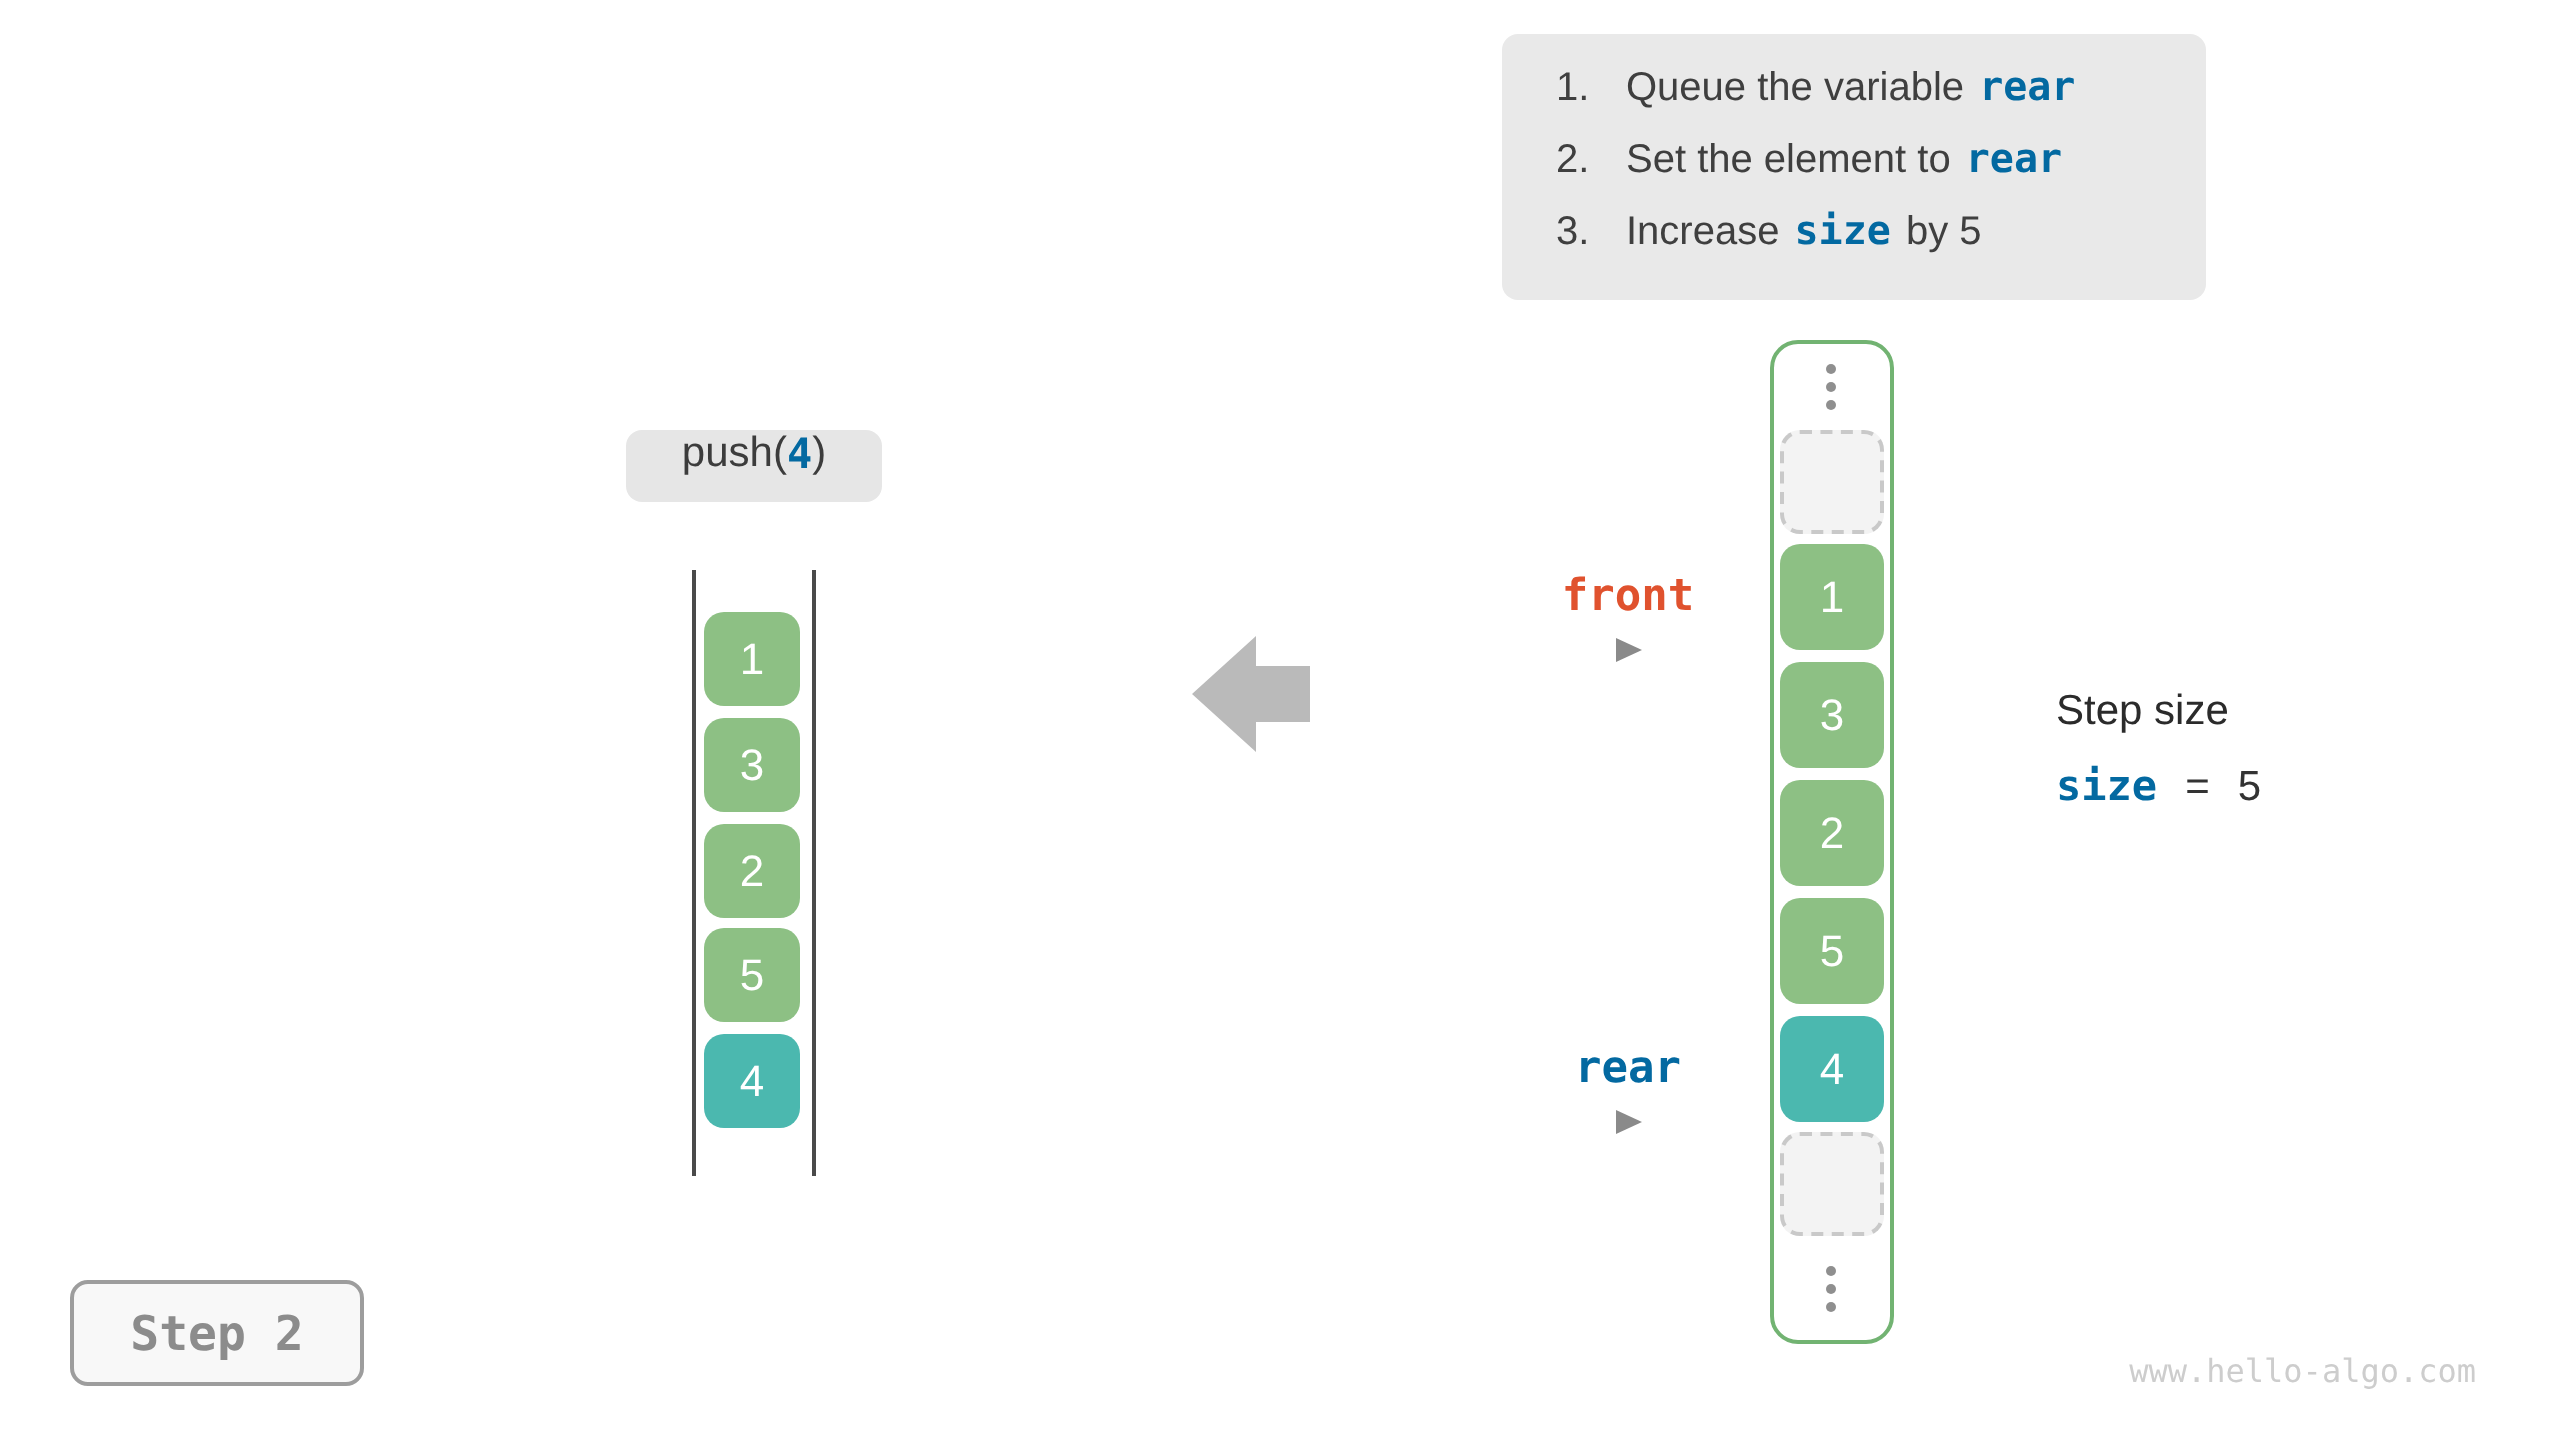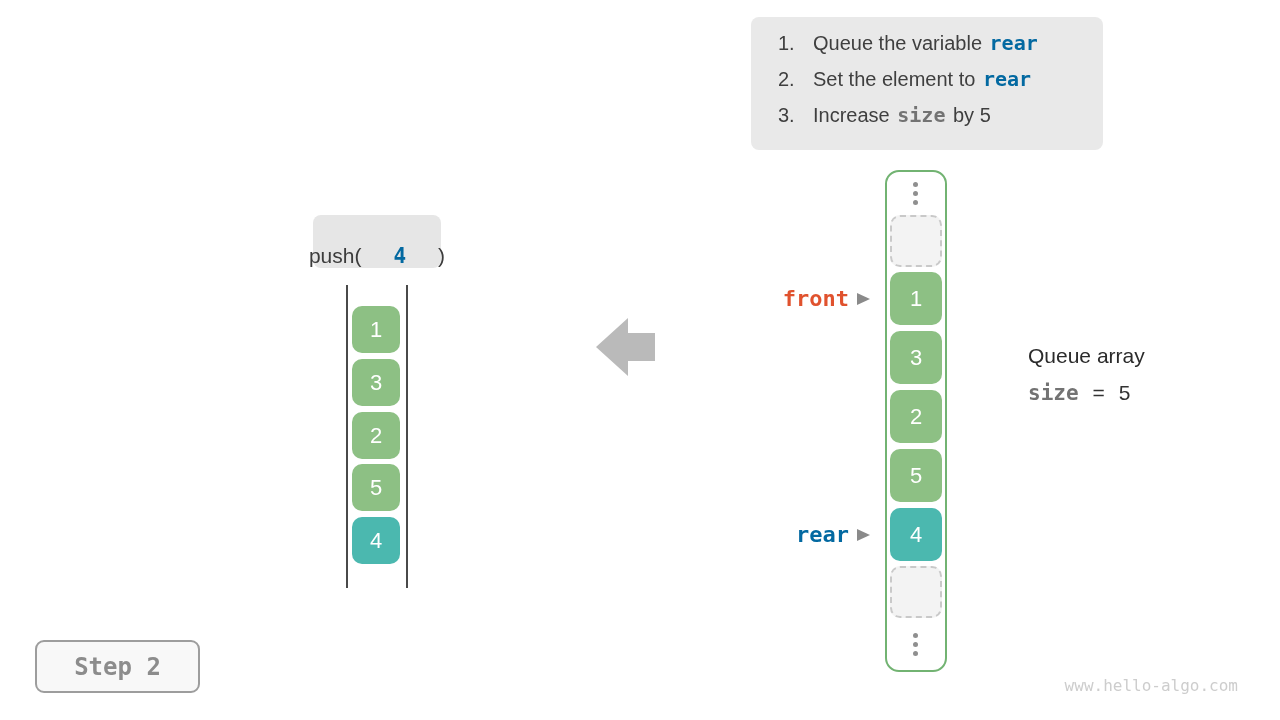--- a/index.html
+++ b/index.html
@@ -2,39 +2,39 @@
 <html><head>
 <meta charset="utf-8">
 <style>
   html,body{margin:0;padding:0;background:#ffffff;}
   .canvas{
     position:relative;width:1280px;height:720px;background:#ffffff;overflow:hidden;
     font-family:"Liberation Sans",sans-serif;
   }
   .code{font-family:"DejaVu Sans Mono",monospace;font-weight:bold;}
   .teal{color:#0369a1;}
-  .blue{color:#737373;}
+  .blue{color:#0369a1;}
   .orange{color:#e0522e;}
 
   
   .instr-box{
     position:absolute;left:751px;top:17px;width:352px;height:133px;
     background:#e9e9e9;border-radius:8px;box-sizing:border-box;
     padding:14px 0 0 27px;
   }
   .instr-row{display:flex;align-items:baseline;height:36px;font-size:20px;color:#3f3f3f;}
   .instr-num{width:22px;margin-right:13px;}
   .instr-row .code{font-size:20px;margin:0 2px;}
 
   
   .push-box{
-    position:absolute;left:313px;top:215px;width:128px;height:53px;
+    position:absolute;left:313px;top:215px;width:128px;height:36px;
     background:#e6e6e6;border-radius:8px;
-    display:flex;align-items:flex-end;justify-content:center;
-    font-size:21px;color:#3c3c3c;font-family:"Liberation Sans",sans-serif;gap:32px;
+    display:flex;align-items:flex-start;justify-content:center;
+    font-size:21px;color:#3c3c3c;font-family:"Liberation Sans",sans-serif;
   }
   .push-box .code{font-size:21px;}
 
   
   .rail{position:absolute;top:285px;width:2px;height:303px;background:#4a4a4a;}
   .rail.left{left:346px;}
   .rail.right{left:406px;}
   .cell{
     position:absolute;border-radius:10px;background:#8dc084;color:#ffffff;
     display:flex;align-items:center;justify-content:center;
@@ -58,38 +58,38 @@
   .dashed-cell{
     position:absolute;left:890px;width:52px;height:52px;border-radius:10px;
     border:2px dashed #c9c9c9;background:#f3f3f3;box-sizing:border-box;
   }
   .vdots{position:absolute;left:913px;display:flex;flex-direction:column;gap:4px;}
   .vdots span{width:5px;height:5px;border-radius:50%;background:#8f8f8f;}
 
   
   .pointer{
     position:absolute;width:112px;display:flex;align-items:center;justify-content:flex-end;
-    font-size:22px;gap:8px;
+    font-size:22px;gap:8px;flex-direction:column;
   }
   .pointer .tri{
     width:0;height:0;border-top:6px solid transparent;border-bottom:6px solid transparent;
     border-left:13px solid #8a8a8a;
   }
   .pointer-front{left:758px;top:286px;}
   .pointer-rear{left:758px;top:522px;}
 
   
   .qsize{position:absolute;left:1028px;top:344px;}
   .qsize-title{font-size:21px;color:#2b2b2b;}
   .qsize-row{margin-top:13px;display:flex;align-items:baseline;gap:14px;font-size:21px;color:#333333;}
   .qsize-row .code{font-size:21px;}
 
   
   .step-box{
-    position:absolute;left:35px;top:640px;width:165px;height:53px;
+    position:absolute;left:35px;top:640px;width:147px;height:53px;
     border:2px solid #9d9d9d;border-radius:9px;background:#f8f8f8;box-sizing:border-box;
     display:flex;align-items:center;justify-content:center;
     font-family:"DejaVu Sans Mono",monospace;font-weight:bold;font-size:24px;color:#8c8c8c;
   }
 
   
   .watermark{
     position:absolute;right:42px;top:676px;
     font-family:"DejaVu Sans Mono",monospace;font-size:16px;color:#cdcdcd;
   }
@@ -159,21 +159,21 @@
   <div class="pointer pointer-front">
     <span class="code orange">front</span>
     <span class="tri"></span>
   </div>
   <div class="pointer pointer-rear">
     <span class="code teal">rear</span>
     <span class="tri"></span>
   </div>
 
   <div class="qsize">
-    <div class="qsize-title">Queue array</div>
+    <div class="qsize-title">Step size</div>
     <div class="qsize-row">
       <span class="code blue">size</span>
       <span>=</span>
       <span>5</span>
     </div>
   </div>
 
   <div class="step-box">Step 2</div>
 
   <div class="watermark">www.hello-algo.com</div>

